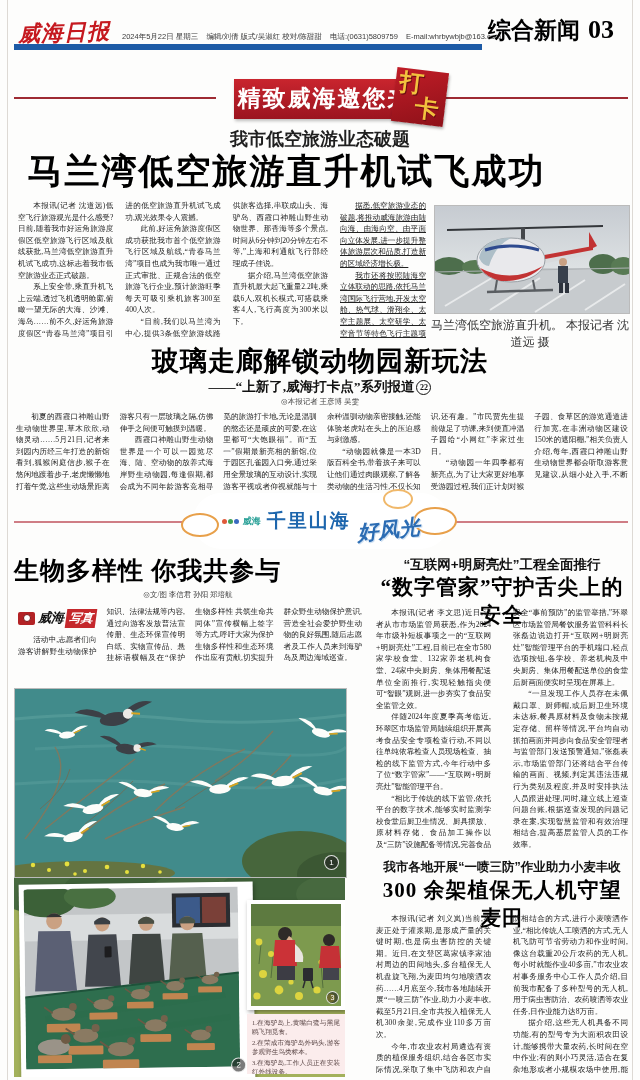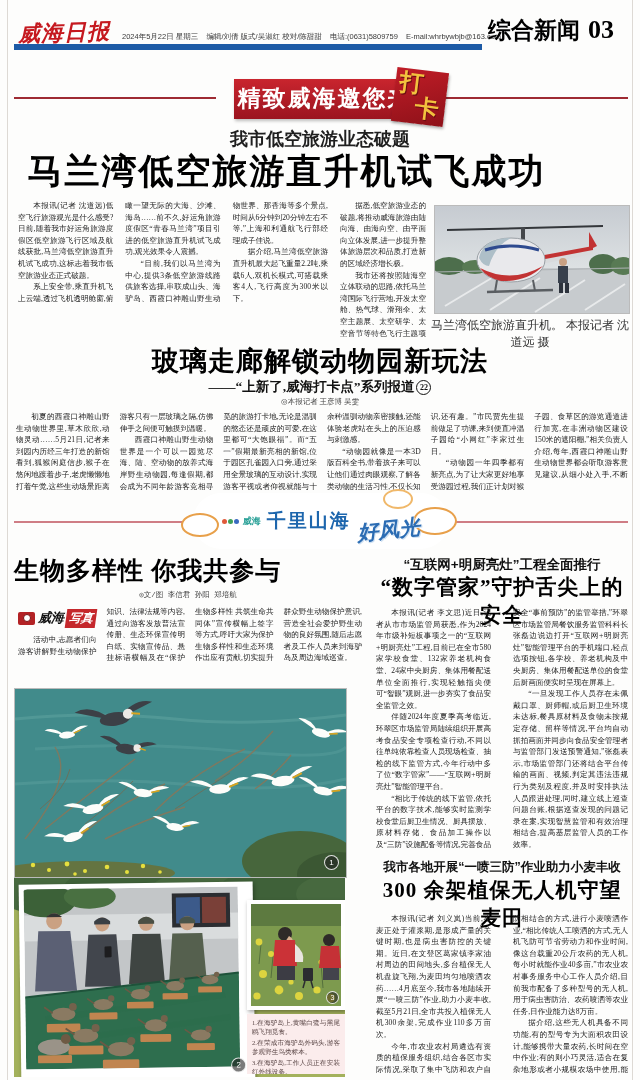--- a/index.html
+++ b/index.html
@@ -25,42 +25,42 @@
     transform:rotate(7deg);box-shadow:1px 2px 3px rgba(0,0,0,.3);}
   .banner-stamp .st{position:absolute;color:#f2c23e;font:bold 24px "Liberation Serif",serif;text-shadow:1px 1px 0 #6d0d14;}
   .banner-stamp .c1{left:4px;top:-2px;}
   .banner-stamp .c2{left:22px;top:22px;}
   
   .a1-kicker{left:0;top:127px;width:640px;text-align:center;font:bold 18px "Liberation Sans",sans-serif;color:#1f1f1f;}
   .a1-headline{left:0;top:148px;width:573px;text-align:center;font:bold 35px "Liberation Serif",serif;letter-spacing:2px;color:#000;}
   .jtext{font-size:7.6px;line-height:11.6px;text-align:justify;color:#222;overflow:hidden;}
   .jtext p{margin:0;text-indent:2em;}
   .a1-body{left:18px;top:200px;width:310px;height:140px;column-count:3;column-gap:12px;}
-  .a1-side{left:340px;top:200px;width:86px;height:140px;}
+  .a1-side{left:340px;top:200px;width:86px;height:140px;text-decoration:underline;}
   .photo-frame{border:1px solid #bbb;}
   .a1-photo{left:434px;top:205px;width:194px;height:107px;}
   .a1-caption{left:430px;top:317px;width:200px;text-align:center;font-size:12px;color:#333;}
   
   .a2-headline{left:0;top:343px;width:640px;text-align:center;font:bold 27px "Liberation Serif",serif;letter-spacing:1px;color:#000;}
   .a2-subhead{left:0;top:378px;width:640px;text-align:center;font:bold 13.5px "Liberation Serif",serif;color:#111;}
   .circ-num{display:inline-block;width:13px;height:13px;line-height:13px;border:1px solid #111;border-radius:50%;font-size:8px;text-align:center;vertical-align:1px;margin-left:2px;}
   .a2-byline{left:0;top:397px;width:640px;text-align:center;font-size:7.5px;color:#444;}
   .a2-body{left:16px;top:411px;width:612px;height:85px;column-count:6;column-gap:10px;}
   
   .strip-line{left:14px;top:521px;width:614px;height:2px;background:#cf7d85;}
   .strip-badge{left:195px;top:495px;width:252px;height:52px;background:#fff;border-radius:26px;
     box-shadow:0 0 0 2px #fff;display:flex;align-items:center;justify-content:center;}
   .cloud{position:absolute;border:2px solid #e8a04a;border-radius:50%;background:#fff;}
   .strip-logo{font:bold 9px "Liberation Sans",sans-serif;color:#2aa198;margin-right:6px;}
   .strip-logo .dot{display:inline-block;width:5px;height:5px;border-radius:50%;margin-right:1px;}
   .strip-title{font:bold 19px "Liberation Sans",sans-serif;color:#1d66ad;letter-spacing:2px;}
   .strip-script{font:italic bold 21px "Liberation Serif",serif;color:#2b6cb3;transform:rotate(-6deg);margin:18px 0 0 6px;text-shadow:1px 1px 0 #cfe0f2;}
   
   .ps-headline{left:14px;top:554px;width:348px;text-align:left;font:bold 25px "Liberation Serif",serif;color:#000;letter-spacing:1px;}
-  .ps-byline{left:14px;top:590px;width:348px;text-align:center;font-size:7.5px;color:#444;font-family:Liberation Mono, monospace;}
+  .ps-byline{left:14px;top:590px;width:348px;text-align:center;font-size:7.5px;color:#444;}
   .ps-text{left:18px;top:606px;width:344px;height:82px;column-count:4;column-gap:10px;}
   .ps-badge{width:78px;height:24px;display:flex;align-items:center;margin-bottom:4px;}
   .cam{width:17px;height:13px;background:#b32225;border-radius:2px;position:relative;margin-right:3px;}
   .cam:before{content:"";position:absolute;left:5px;top:2.5px;width:8px;height:8px;border-radius:50%;background:#fff;border:1.5px solid #7a1012;box-sizing:border-box;}
   .bw1{font:italic bold 13px "Liberation Serif",serif;color:#111;margin-right:2px;}
   .bw2{font:italic bold 12px "Liberation Serif",serif;color:#fff;background:#c5282c;padding:1px 3px;transform:skewX(-8deg);}
   .ps-photo1{left:14px;top:688px;width:331px;height:188px;overflow:hidden;}
   .ps-collage{left:14px;top:878px;width:331px;height:199px;overflow:hidden;}
   .pframe{position:absolute;background:#fff;box-shadow:1px 2px 4px rgba(0,0,0,.35);}
   .pm{position:absolute;width:13px;height:13px;border-radius:50%;background:rgba(35,35,35,.6);border:1px solid rgba(255,255,255,.85);
@@ -100,20 +100,21 @@
 <div class="abs banner-stamp">
   <span class="st c1">打</span>
   <span class="st c2">卡</span>
 </div>
 
 <div class="abs a1-kicker">我市低空旅游业态破题</div>
 <div class="abs a1-headline">马兰湾低空旅游直升机试飞成功</div>
 <div class="abs jtext a1-body">
     <p>本报讯(记者 沈道远)低空飞行旅游观光是什么感受?日前,随着我市好运角旅游度假区低空旅游飞行区域及航线获批,马兰湾低空旅游直升机试飞成功,这标志着我市低空旅游业态正式破题。</p>
     <p>系上安全带,乘直升机飞上云端,透过飞机透明舱窗,俯瞰一望无际的大海、沙滩、海岛……前不久,好运角旅游度假区“青春马兰湾”项目引进的低空旅游直升机试飞成功,观光效果令人震撼。</p>
+    <p>此前,好运角旅游度假区成功获批我市首个低空旅游飞行区域及航线,“青春马兰湾”项目也成为我市唯一通过正式审批、正规合法的低空旅游飞行企业,预计旅游旺季每天可吸引乘机旅客300至400人次。</p>
     <p>“目前,我们以马兰湾为中心,提供3条低空旅游线路供旅客选择,串联成山头、海驴岛、西霞口神雕山野生动物世界、那香海等多个景点,时间从6分钟到20分钟左右不等,”上海和利通航飞行部经理成子佳说。</p>
     <p>据介绍,马兰湾低空旅游直升机最大起飞重量2.2吨,乘载6人,双机长模式,可搭载乘客4人,飞行高度为300米以下。</p>
   </div>
 <div class="abs jtext a1-side">
     <p>据悉,低空旅游业态的破题,将推动威海旅游由陆向海、由海向空、由平面向立体发展,进一步提升整体旅游层次和品质,打造新的区域经济增长极。</p>
     <p>我市还将按照陆海空立体联动的思路,依托马兰湾国际飞行营地,开发太空舱、热气球、滑翔伞、太空主题展、太空研学、太空音节等特色飞行主题项目,打造新的文旅业态聚集区和核心区。</p>
   </div>
 
 <div class="abs a1-photo photo-frame">
   <svg width="194" height="107" viewBox="0 0 194 107">

